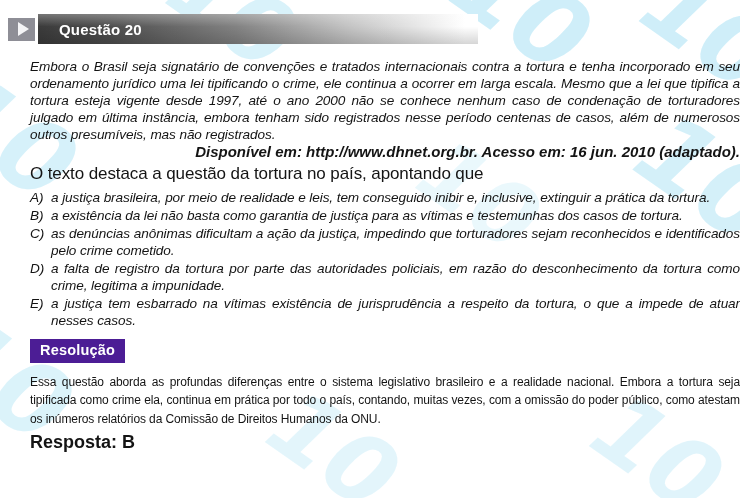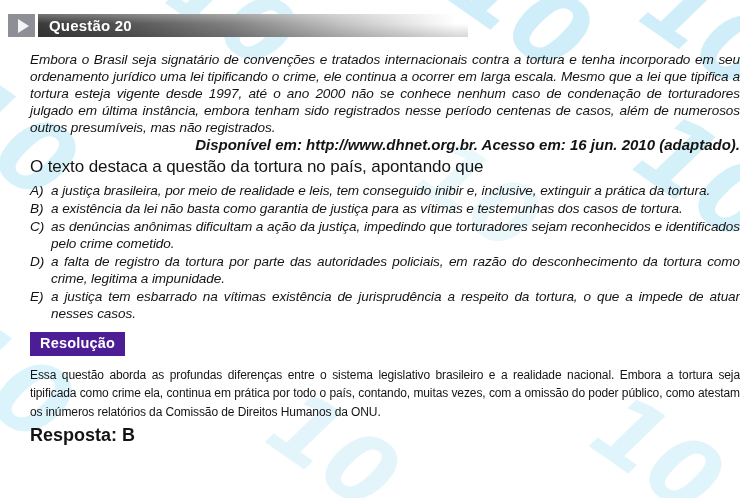--- a/index.html
+++ b/index.html
@@ -67,27 +67,28 @@
   }
   .play-tri {
     width: 0;
     height: 0;
     border-left: 11px solid #f4f4f6;
     border-top: 7px solid transparent;
     border-bottom: 7px solid transparent;
     margin-left: 3px;
   }
   .banner {
-    height: 23px;
+    height: 30px;
     width: 430px;
     display: flex;
     align-items: center;
     background:
       linear-gradient(180deg, rgba(255,255,255,.30) 0%, rgba(255,255,255,0) 42%, rgba(0,0,0,.16) 100%),
       linear-gradient(90deg, #3b3b3b 0%, #4e4e4e 16%, #828282 45%, #c2c2c2 70%, #ffffff 97%);
+    padding-left: 10px;
   }
   .banner-title {
     color: #ffffff;
     font-weight: bold;
     font-size: 15px;
     letter-spacing: .2px;
     padding-left: 11px;
     white-space: nowrap;
   }
 

